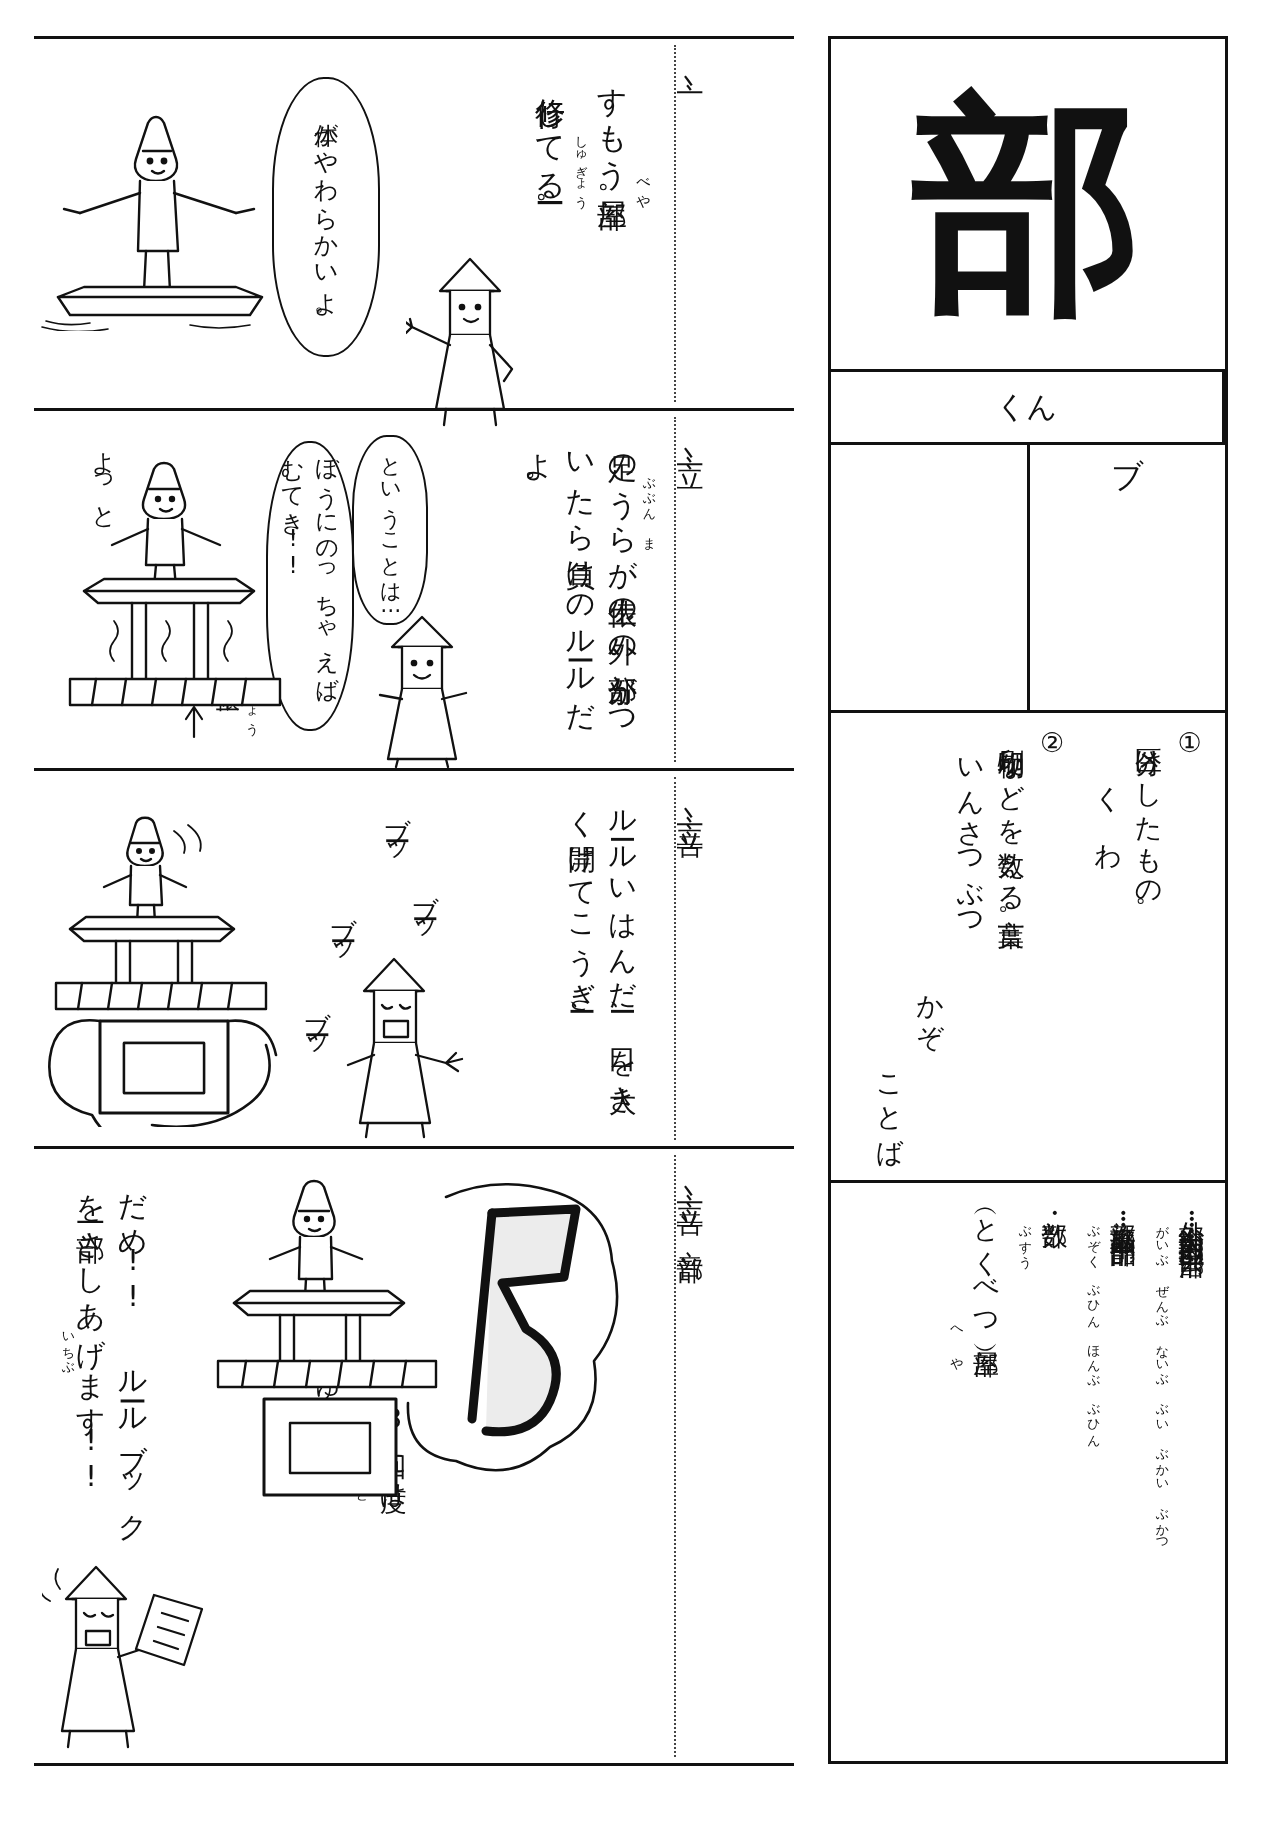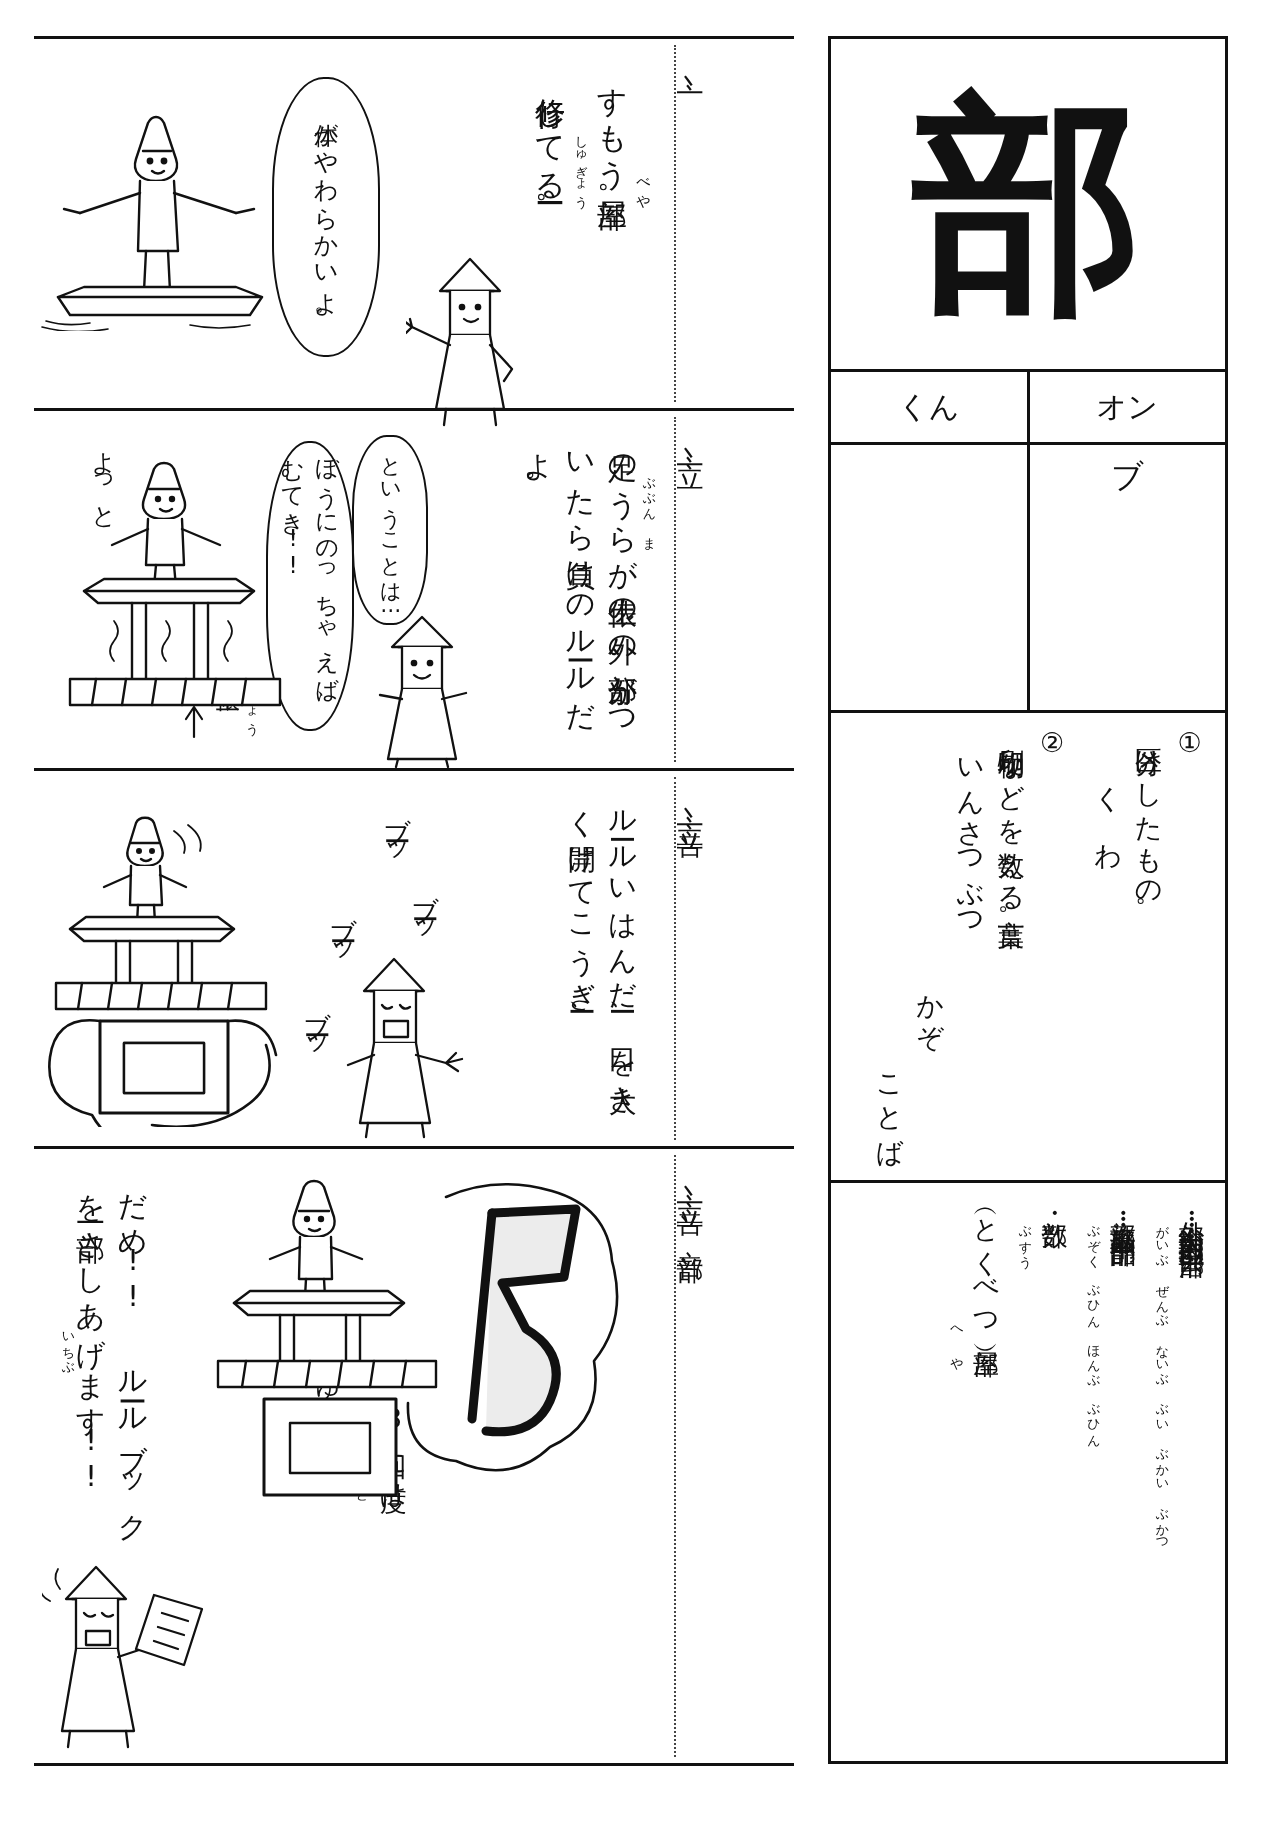--- a/index.html
+++ b/index.html
@@ -496,21 +496,20 @@
   </div>
 
   <div class="info-table">
 
     <div class="cell-kanji">
       <span class="kanji-big">部</span>
     </div>
 
     <div class="reading-head">
       <div>くん</div>
-      <div>オン</div>
     </div>
 
     <div class="reading-body">
       <div></div>
       <div>ブ</div>
     </div>
 
     <div class="meanings">
       <div class="m-item">
         <div class="vtext">①</div>

